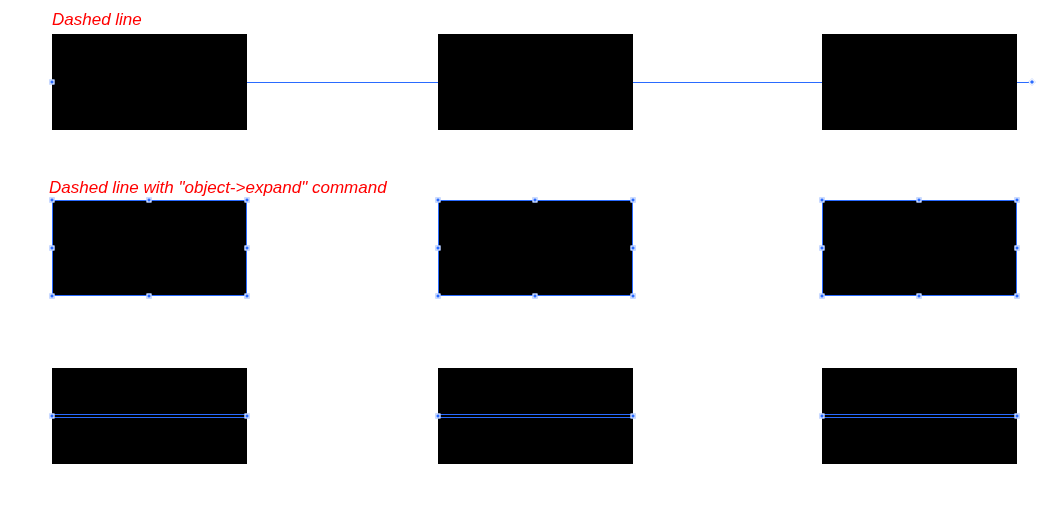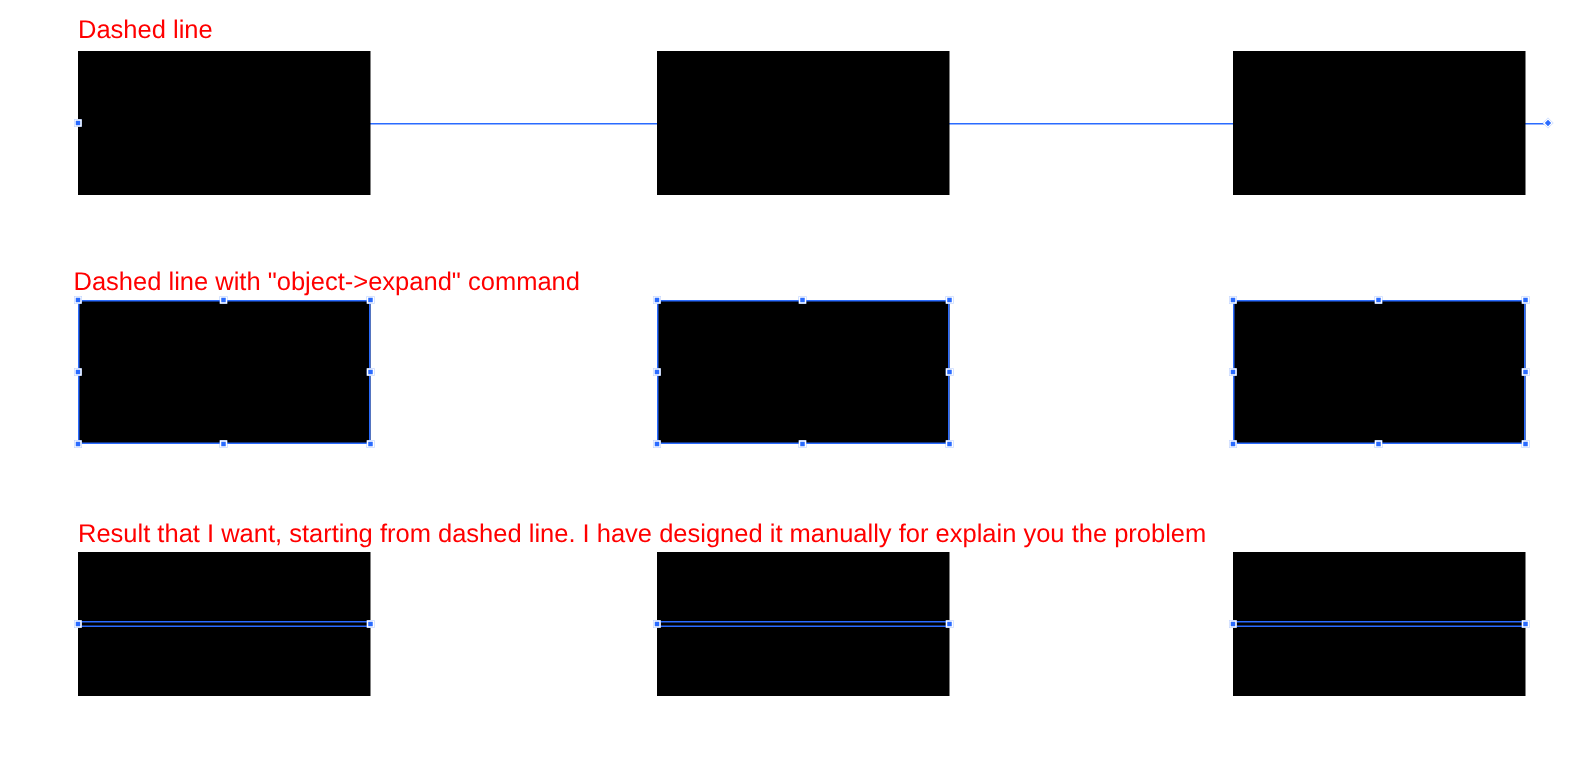--- a/index.html
+++ b/index.html
@@ -8,20 +8,21 @@
     background: #ffffff;
     width: 1054px;
     height: 510px;
     overflow: hidden;
     font-family: Helvetica, Arial, sans-serif;
   }
   .canvas {
     position: relative;
     width: 1054px;
     height: 510px;
+    font-style: italic;
   }
   .label {
     position: absolute;
     color: #ff0000;
     font-size: 17px;
     white-space: nowrap;
   }
   .rect {
     position: absolute;
     background: #000000;
@@ -99,21 +100,20 @@
 <div class="rect sel" style="left:822px; top:200px; width:195px; height:96px;"></div>
 <div class="handle" style="left:822px; top:200px;"></div>
 <div class="handle" style="left:919px; top:200px;"></div>
 <div class="handle" style="left:1017px; top:200px;"></div>
 <div class="handle" style="left:822px; top:248px;"></div>
 <div class="handle" style="left:1017px; top:248px;"></div>
 <div class="handle" style="left:822px; top:296px;"></div>
 <div class="handle" style="left:919px; top:296px;"></div>
 <div class="handle" style="left:1017px; top:296px;"></div>
 
-<div class="label" style="left:52px; top:346px;">Result that I want, starting from dashed line. I have designed it manually for explain you the problem</div>
 
 <div class="dash" style="left:52px; top:368px; width:195px; height:96px;"></div>
 <div class="dash" style="left:438px; top:368px; width:195px; height:96px;"></div>
 <div class="dash" style="left:822px; top:368px; width:195px; height:96px;"></div>
 
 <div class="line-seg" style="left:52px; top:414px; width:195px;"></div>
 <div class="handle" style="left:52px; top:416px;"></div>
 <div class="handle" style="left:247px; top:416px;"></div>
 
 <div class="line-seg" style="left:438px; top:414px; width:195px;"></div>

